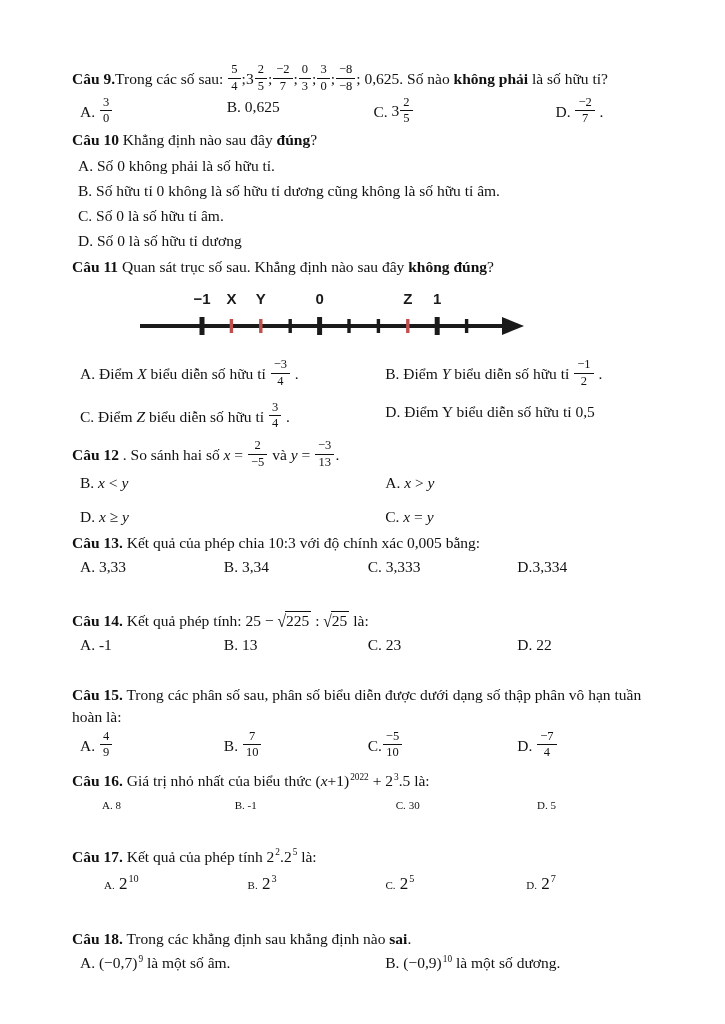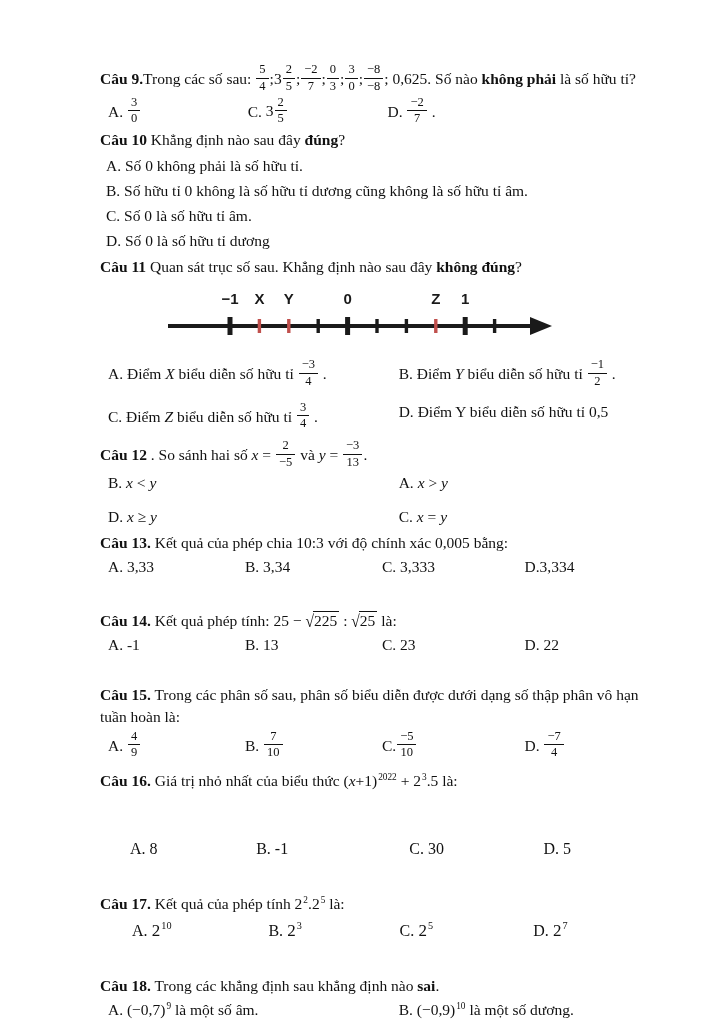--- a/index.html
+++ b/index.html
@@ -7,21 +7,21 @@
     width:725px; height:1024px;
     background:#ffffff;
     color:#111;
     font-family:"Liberation Serif", serif;
     font-size:15.5px;
     overflow:hidden;
   }
   .doc {
     box-sizing:border-box;
     width:725px; height:728px;
-    padding:60px 58px 0 100px;
+    padding:60px 58px 0 72px;
   }
   
   .q { margin-top:3px; }
   .q-q12 { margin-top:8px; }
   .q-q13 { margin-top:4px; }
   .q-q14 { margin-top:32px; }
   .q-q15 { margin-top:28px; }
   .q-q16 { margin-top:10px; }
   .q-q17 { margin-top:32px; }
   .q-q18 { margin-top:32px; }
@@ -45,38 +45,39 @@
   .sqrt { white-space:nowrap; }
   .sqrt .rs { display:inline-block; transform:scaleY(1.12); margin-right:-1px; }
   .sqrt .rv { display:inline-block; border-top:1.3px solid #111; padding:0 2px 0 1px; line-height:1.15; }
   
   .opts { margin-top:2px; }
   .opts.cols4 { display:grid; grid-template-columns:24.5% 24.5% 25.5% 25.5%; padding-left:8px; }
   .q-q9 .opts.cols4 { grid-template-columns:25% 25% 31% 19%; }
   .q-q16 .opts.cols4 { padding-left:30px; grid-template-columns:23.5% 28.5% 25% 23%; margin-top:6px; }
   .q-q17 .opts.cols4 { padding-left:32px; grid-template-columns:25.5% 24.5% 25% 25%; margin-top:4px; }
   .q-q17 .opt { font-size:17px; }
-  .q-q17 .opt .okey, .q-q16 .opt { font-size:16px;margin-top:40px; }
+  .q-q17 .opt .okey, .q-q16 .opt { font-size:11px; }
   .opts.cols2 { display:grid; grid-template-columns:52% 48%; padding-left:8px; row-gap:12px; }
   .opts.cols1 { padding-left:6px; }
   .opts.cols1 .opt { display:block; padding:1.5px 0; }
   .opt { line-height:1.42; }
   .okey { }
   
   .figure { margin:8px 0 12px 64px; }
 </style>
 </head>
 <body>
 
 <div class="doc">
   <div id="questions">
       <section class="q q-q9">
         <p class="stem" style="margin: 0px;"><span class="q-label">Câu 9.</span><span class="txt">Trong các số sau: </span><span class="frac"><span class="fn">5</span><span class="fd">4</span></span><span class="txt">;</span><span class="mixed"><span class="mw">3</span><span class="frac"><span class="fn">2</span><span class="fd">5</span></span></span><span class="txt">;</span><span class="frac"><span class="fn">−2</span><span class="fd">7</span></span><span class="txt">;</span><span class="frac"><span class="fn">0</span><span class="fd">3</span></span><span class="txt">;</span><span class="frac"><span class="fn">3</span><span class="fd">0</span></span><span class="txt">;</span><span class="frac"><span class="fn">−8</span><span class="fd">−8</span></span><span class="txt">; 0,625. Số nào </span><b class="bold">không phải</b><span class="txt"> là số hữu tỉ?</span></p>
         <div class="opts cols4">
           <div class="opt"><span class="okey">A.</span><span class="txt"> </span><span class="frac"><span class="fn">3</span><span class="fd">0</span></span></div>
+          <div class="opt"><span class="okey">B.</span><span class="txt"> 0,625</span></div>
           <div class="opt"><span class="okey">C.</span><span class="txt"> </span><span class="mixed"><span class="mw">3</span><span class="frac"><span class="fn">2</span><span class="fd">5</span></span></span></div>
           <div class="opt"><span class="okey">D.</span><span class="txt"> </span><span class="frac"><span class="fn">−2</span><span class="fd">7</span></span><span class="txt"> .</span></div>
         </div>
       </section>
       <section class="q q-q10">
         <p class="stem" style="margin: 0px;"><span class="q-label">Câu 10</span><span class="txt"> Khẳng định nào sau đây </span><b class="bold">đúng</b><span class="txt">?</span></p>
         <div class="opts cols1">
           <div class="opt"><span class="okey">A.</span><span class="txt"> Số 0 không phải là số hữu tỉ.</span></div>
           <div class="opt"><span class="okey">B.</span><span class="txt"> Số hữu tỉ 0 không là số hữu tỉ dương cũng không là số hữu tỉ âm.</span></div>
           <div class="opt"><span class="okey">C.</span><span class="txt"> Số 0 là số hữu tỉ âm.</span></div>

